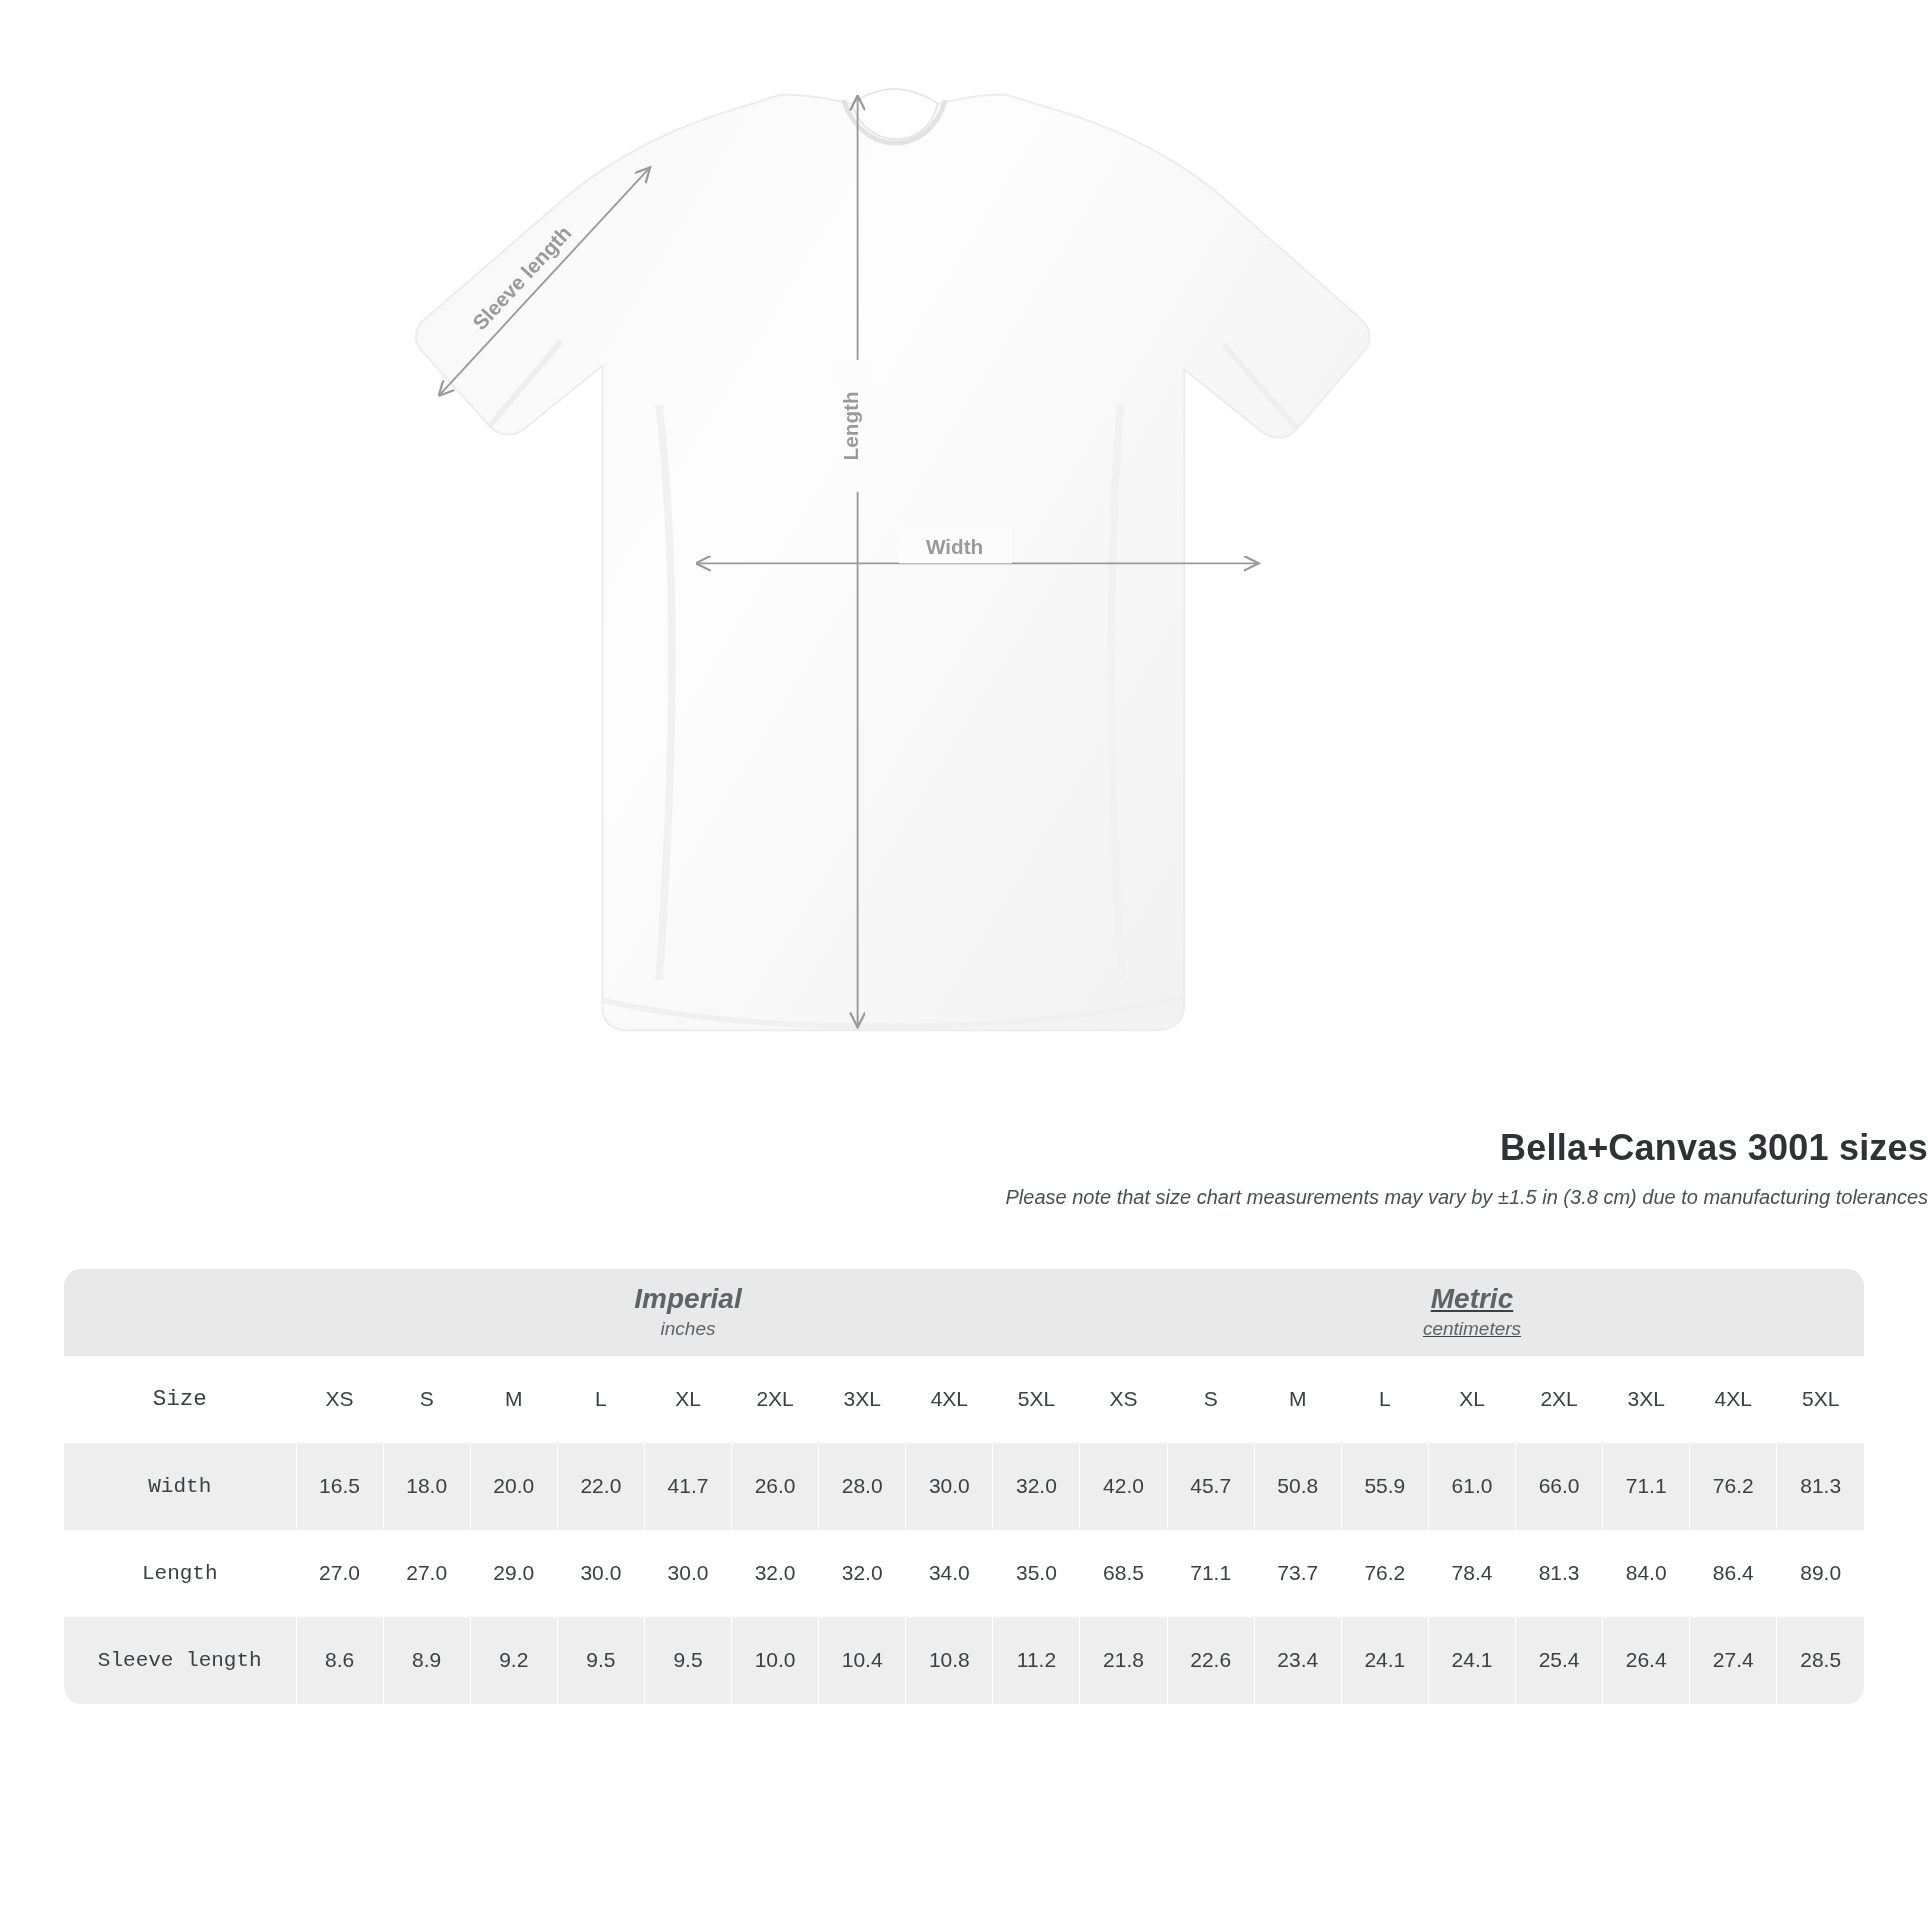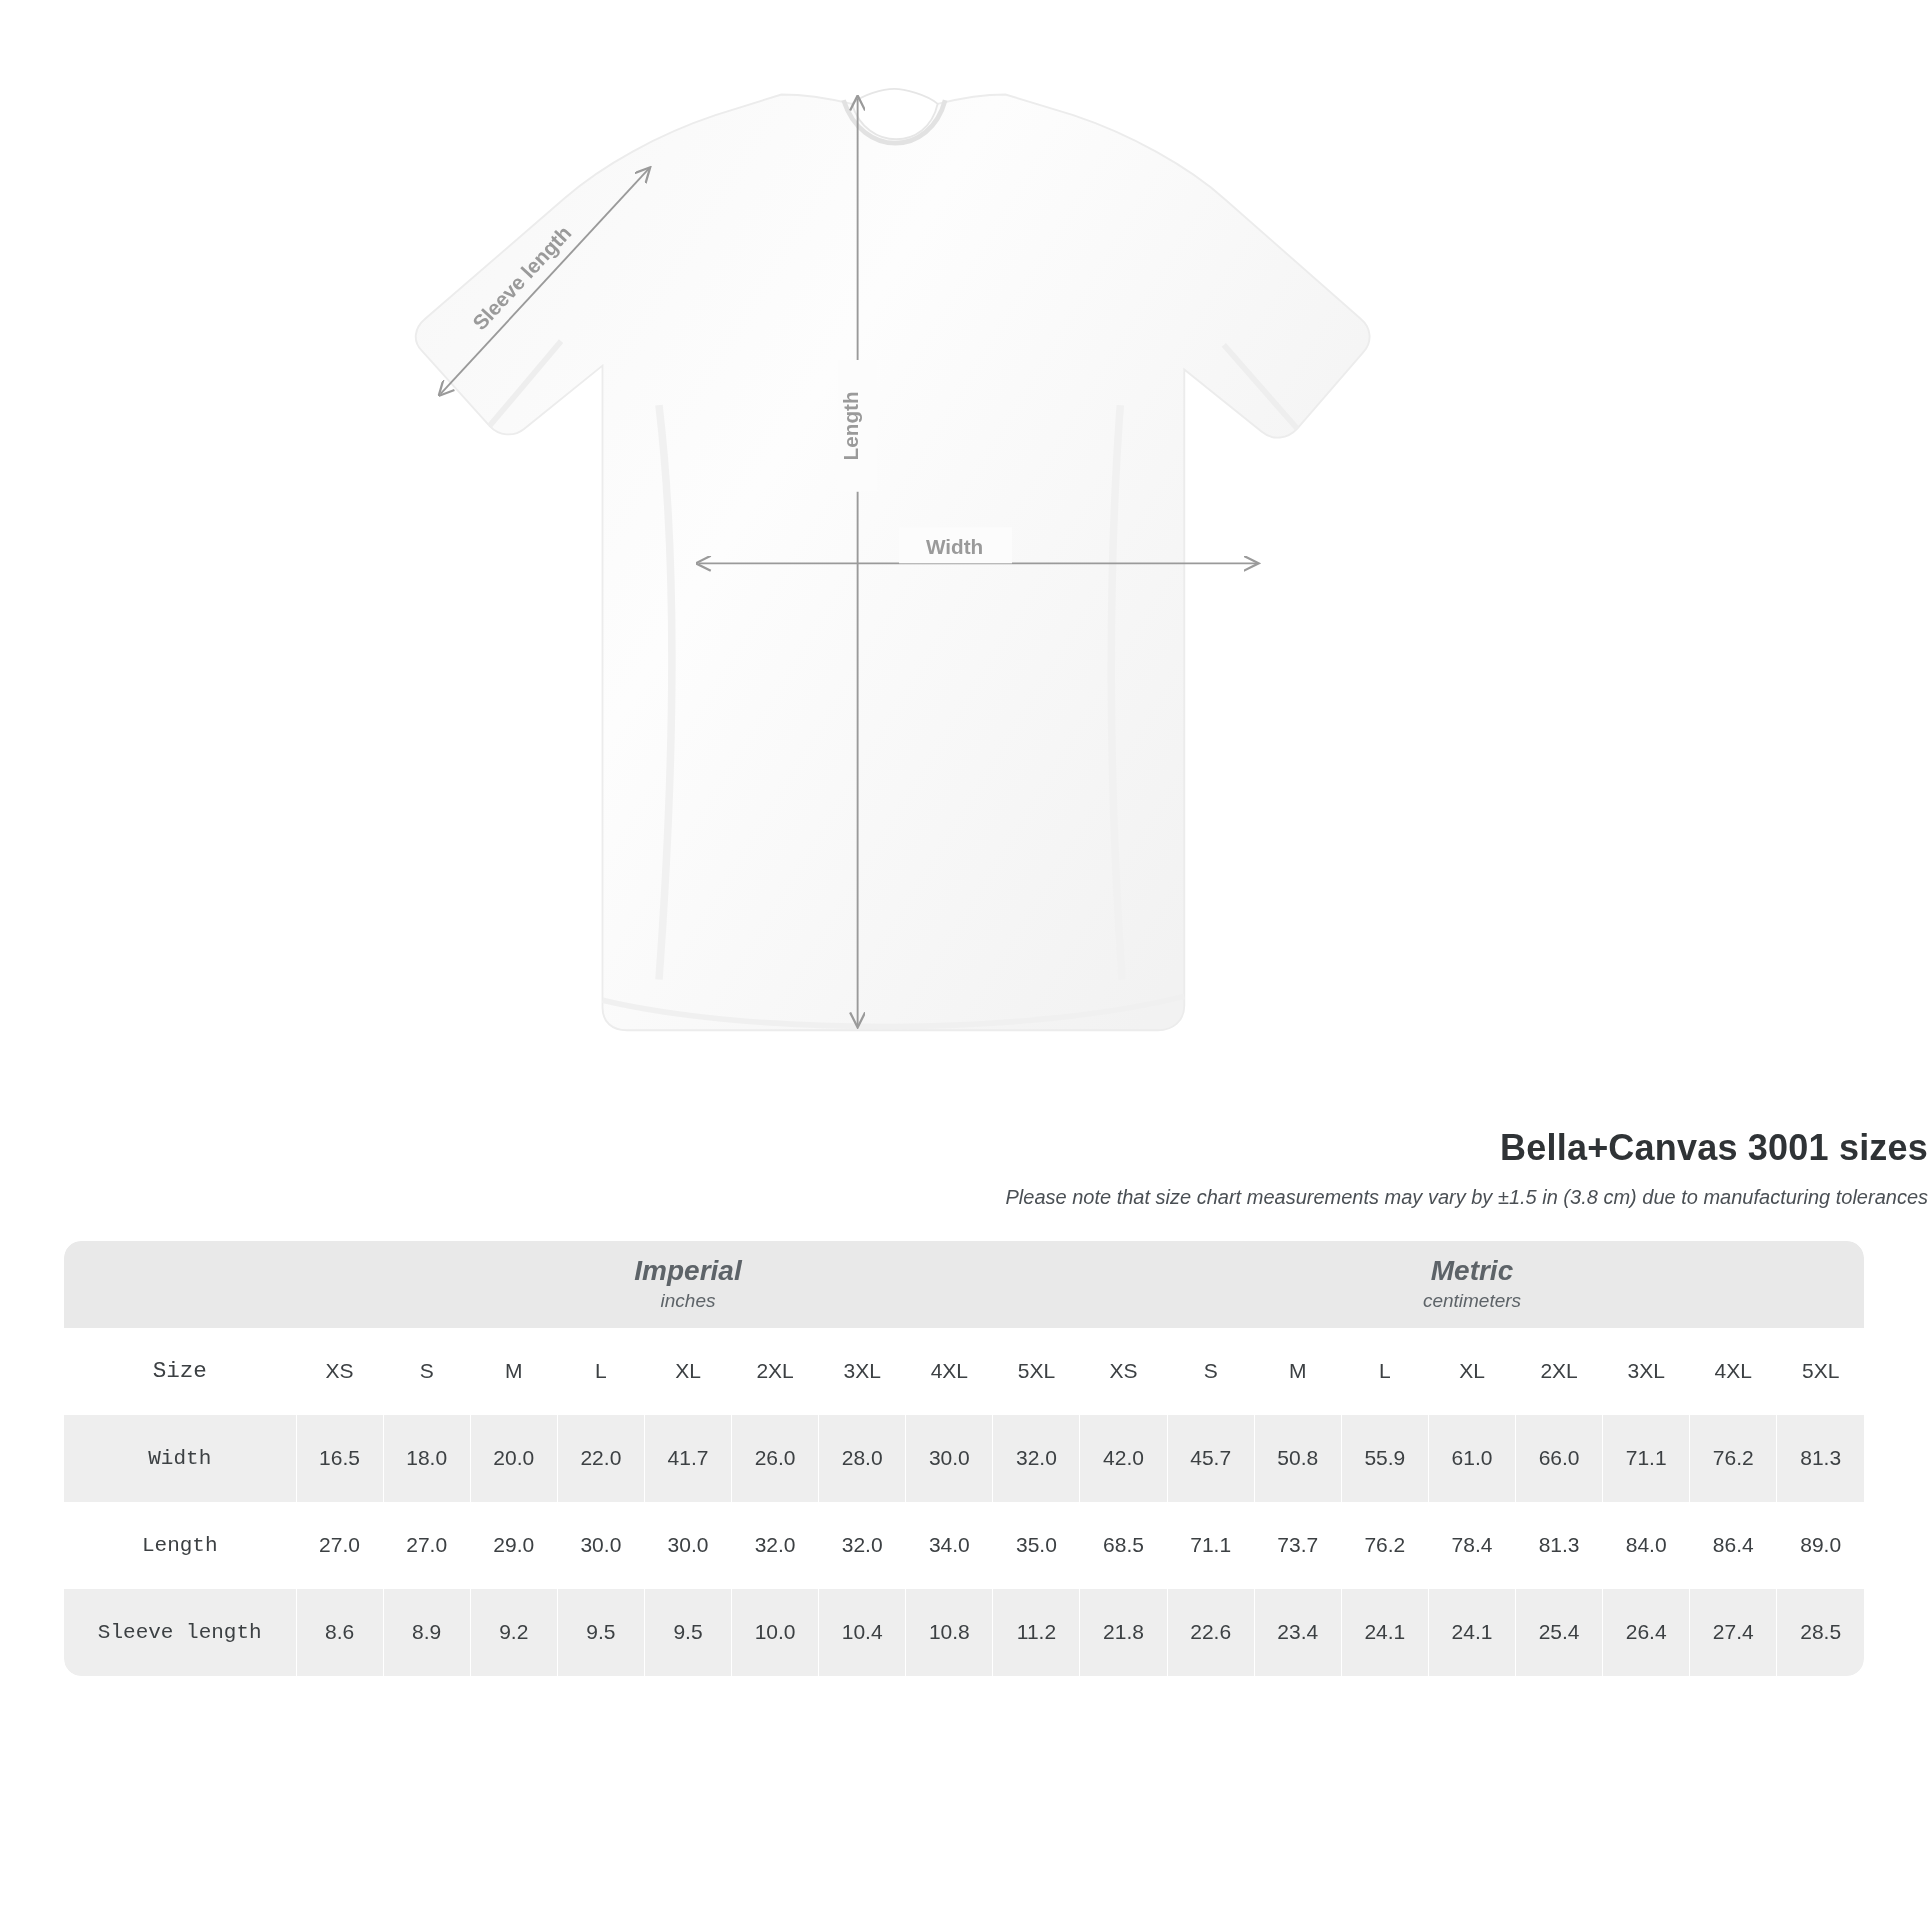--- a/index.html
+++ b/index.html
@@ -56,20 +56,21 @@
   .table-wrap {
     margin: 32px 64px 0 64px;
     border-radius: 17px;
     overflow: hidden;
     background: #ffffff;
   }
   table.size-table {
     border-collapse: collapse;
     width: 100%;
     table-layout: fixed;
+    margin-top: 28px;
   }
   table.size-table td, table.size-table th {
     text-align: center;
     vertical-align: middle;
     font-size: 21px;
     color: #3c4043;
     padding: 0;
     height: 87px;
     border: none;
     font-weight: normal;
@@ -117,21 +118,21 @@
   }
   
   .hdr-row td + td,
   .data-row td + td {
     border-left: 1.9px solid #ffffff;
   }
   .data-row.shaded td + td {
     border-left: 1.9px solid #ffffff;
   }
   .corner-tl { border-top-left-radius: 17px; }
-  .corner-tr { border-top-right-radius: 17px; }
+  .corner-tr { border-top-right-radius: 17px; text-decoration: underline; }
   .corner-bl { border-bottom-left-radius: 17px; }
   .corner-br { border-bottom-right-radius: 17px; }
 
   .lbl {
     fill: #9a9a9a;
     font-family: "Liberation Sans", sans-serif;
     font-size: 22px;
     font-weight: bold;
   }
 </style>

